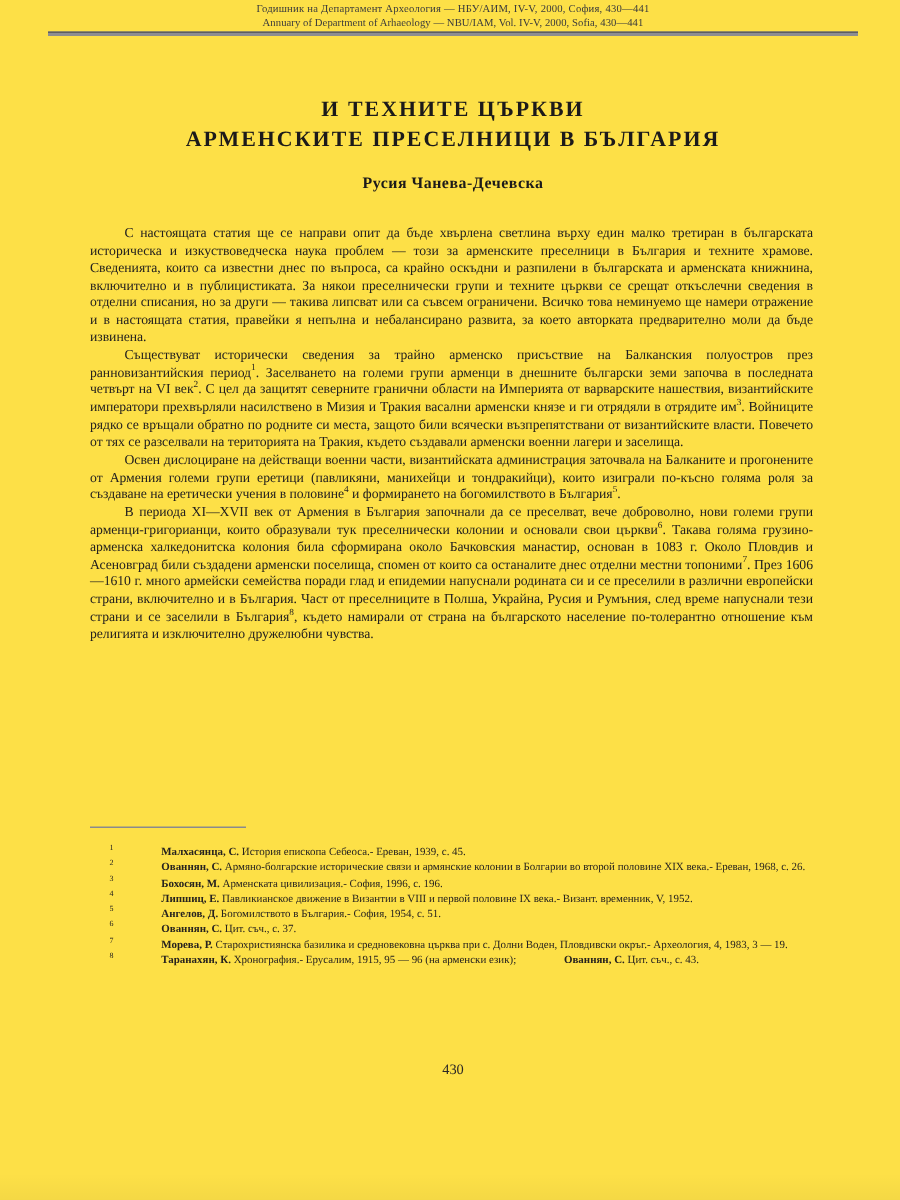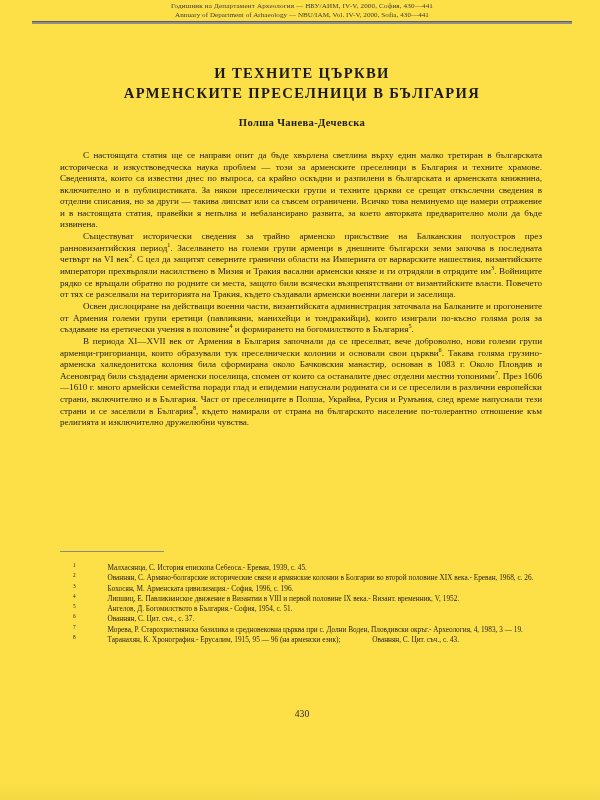--- a/index.html
+++ b/index.html
@@ -109,21 +109,21 @@
     width: 482px;
   }
   .footnotes p {
     margin: 0;
     text-indent: 13px;
     text-align: justify;
     font-size: 7.3px;
     line-height: 10.3px;
     color: #26221f;
   }
-  .footnotes b { font-weight: normal; padding-left: 30px; }
+  .footnotes b { font-weight: bold; padding-left: 30px; }
   .footnotes sup {
     font-size: 5.3px;
   }
 
   .folio {
     position: absolute;
     left: 52px;
     top: 708px;
     width: 500px;
     text-align: center;
@@ -146,21 +146,21 @@
     <div class="ln1">Годишник на Департамент Археология — НБУ/АИМ, IV-V, 2000, София, 430—441</div>
     <div class="ln2">Annuary of Department of Arhaeology — NBU/IAM, Vol. IV-V, 2000, Sofia, 430—441</div>
   </div>
   <div class="runhead-rule"></div>
 
   <div class="title">
     <div>И ТЕХНИТЕ ЦЪРКВИ</div>
     <div>АРМЕНСКИТЕ ПРЕСЕЛНИЦИ В БЪЛГАРИЯ</div>
   </div>
 
-  <div class="author">Полша Чанева-Дечевска</div>
+  <div class="author">Русия Чанева-Дечевска</div>
 
   <div class="body">
 
     <p><span>С настоящата статия ще се направи опит да бъде хвърлена светлина върху един малко третиран в българската историческа и изкуствоведческа наука проблем — този за арменските преселници в България и техните храмове. Сведенията, които са известни днес по въпроса, са крайно оскъдни и разпилени в българската и арменската книжнина, включително и в публицистиката. За някои преселнически групи и техните църкви се срещат откъслечни сведения в отделни списания, но за други — такива липсват или са съвсем ограничени. Всичко това неминуемо ще намери отражение и в настоящата статия, правейки я непълна и небалансирано развита, за което авторката предварително моли да бъде извинена.</span></p>
 
     <p><span>Съществуват исторически сведения за трайно арменско присъствие на Балканския полуостров през ранновизантийския период</span><sup>1</sup><span>. Заселването на големи групи арменци в днешните български земи започва в последната четвърт на VI век</span><sup>2</sup><span>. С цел да защитят северните гранични области на Империята от варварските нашествия, византийските императори прехвърляли насилствено в Мизия и Тракия васални арменски князе и ги отрядяли в отрядите им</span><sup>3</sup><span>. Войниците рядко се връщали обратно по родните си места, защото били всячески възпрепятствани от византийските власти. Повечето от тях се разселвали на територията на Тракия, където създавали арменски военни лагери и заселища.</span></p>
 
     <p><span>Освен дислоциране на действащи военни части, византийската администрация заточвала на Балканите и прогонените от Армения големи групи еретици (павликяни, манихейци и тондракийци), които изиграли по-късно голяма роля за създаване на еретически учения в половине</span><sup>4</sup><span> и формирането на богомилството в България</span><sup>5</sup><span>.</span></p>
 
     <p><span>В периода XI—XVII век от Армения в България започнали да се преселват, вече доброволно, нови големи групи арменци-григорианци, които образували тук преселнически колонии и основали свои църкви</span><sup>6</sup><span>. Такава голяма грузино-арменска халкедонитска колония била сформирана около Бачковския манастир, основан в 1083 г. Около Пловдив и Асеновград били създадени арменски поселища, спомен от които са останалите днес отделни местни топоними</span><sup>7</sup><span>. През 1606—1610 г. много армейски семейства поради глад и епидемии напуснали родината си и се преселили в различни европейски страни, включително и в България. Част от преселниците в Полша, Украйна, Русия и Румъния, след време напуснали тези страни и се заселили в България</span><sup>8</sup><span>, където намирали от страна на българското население по-толерантно отношение към религията и изключително дружелюбни чувства.</span></p>

